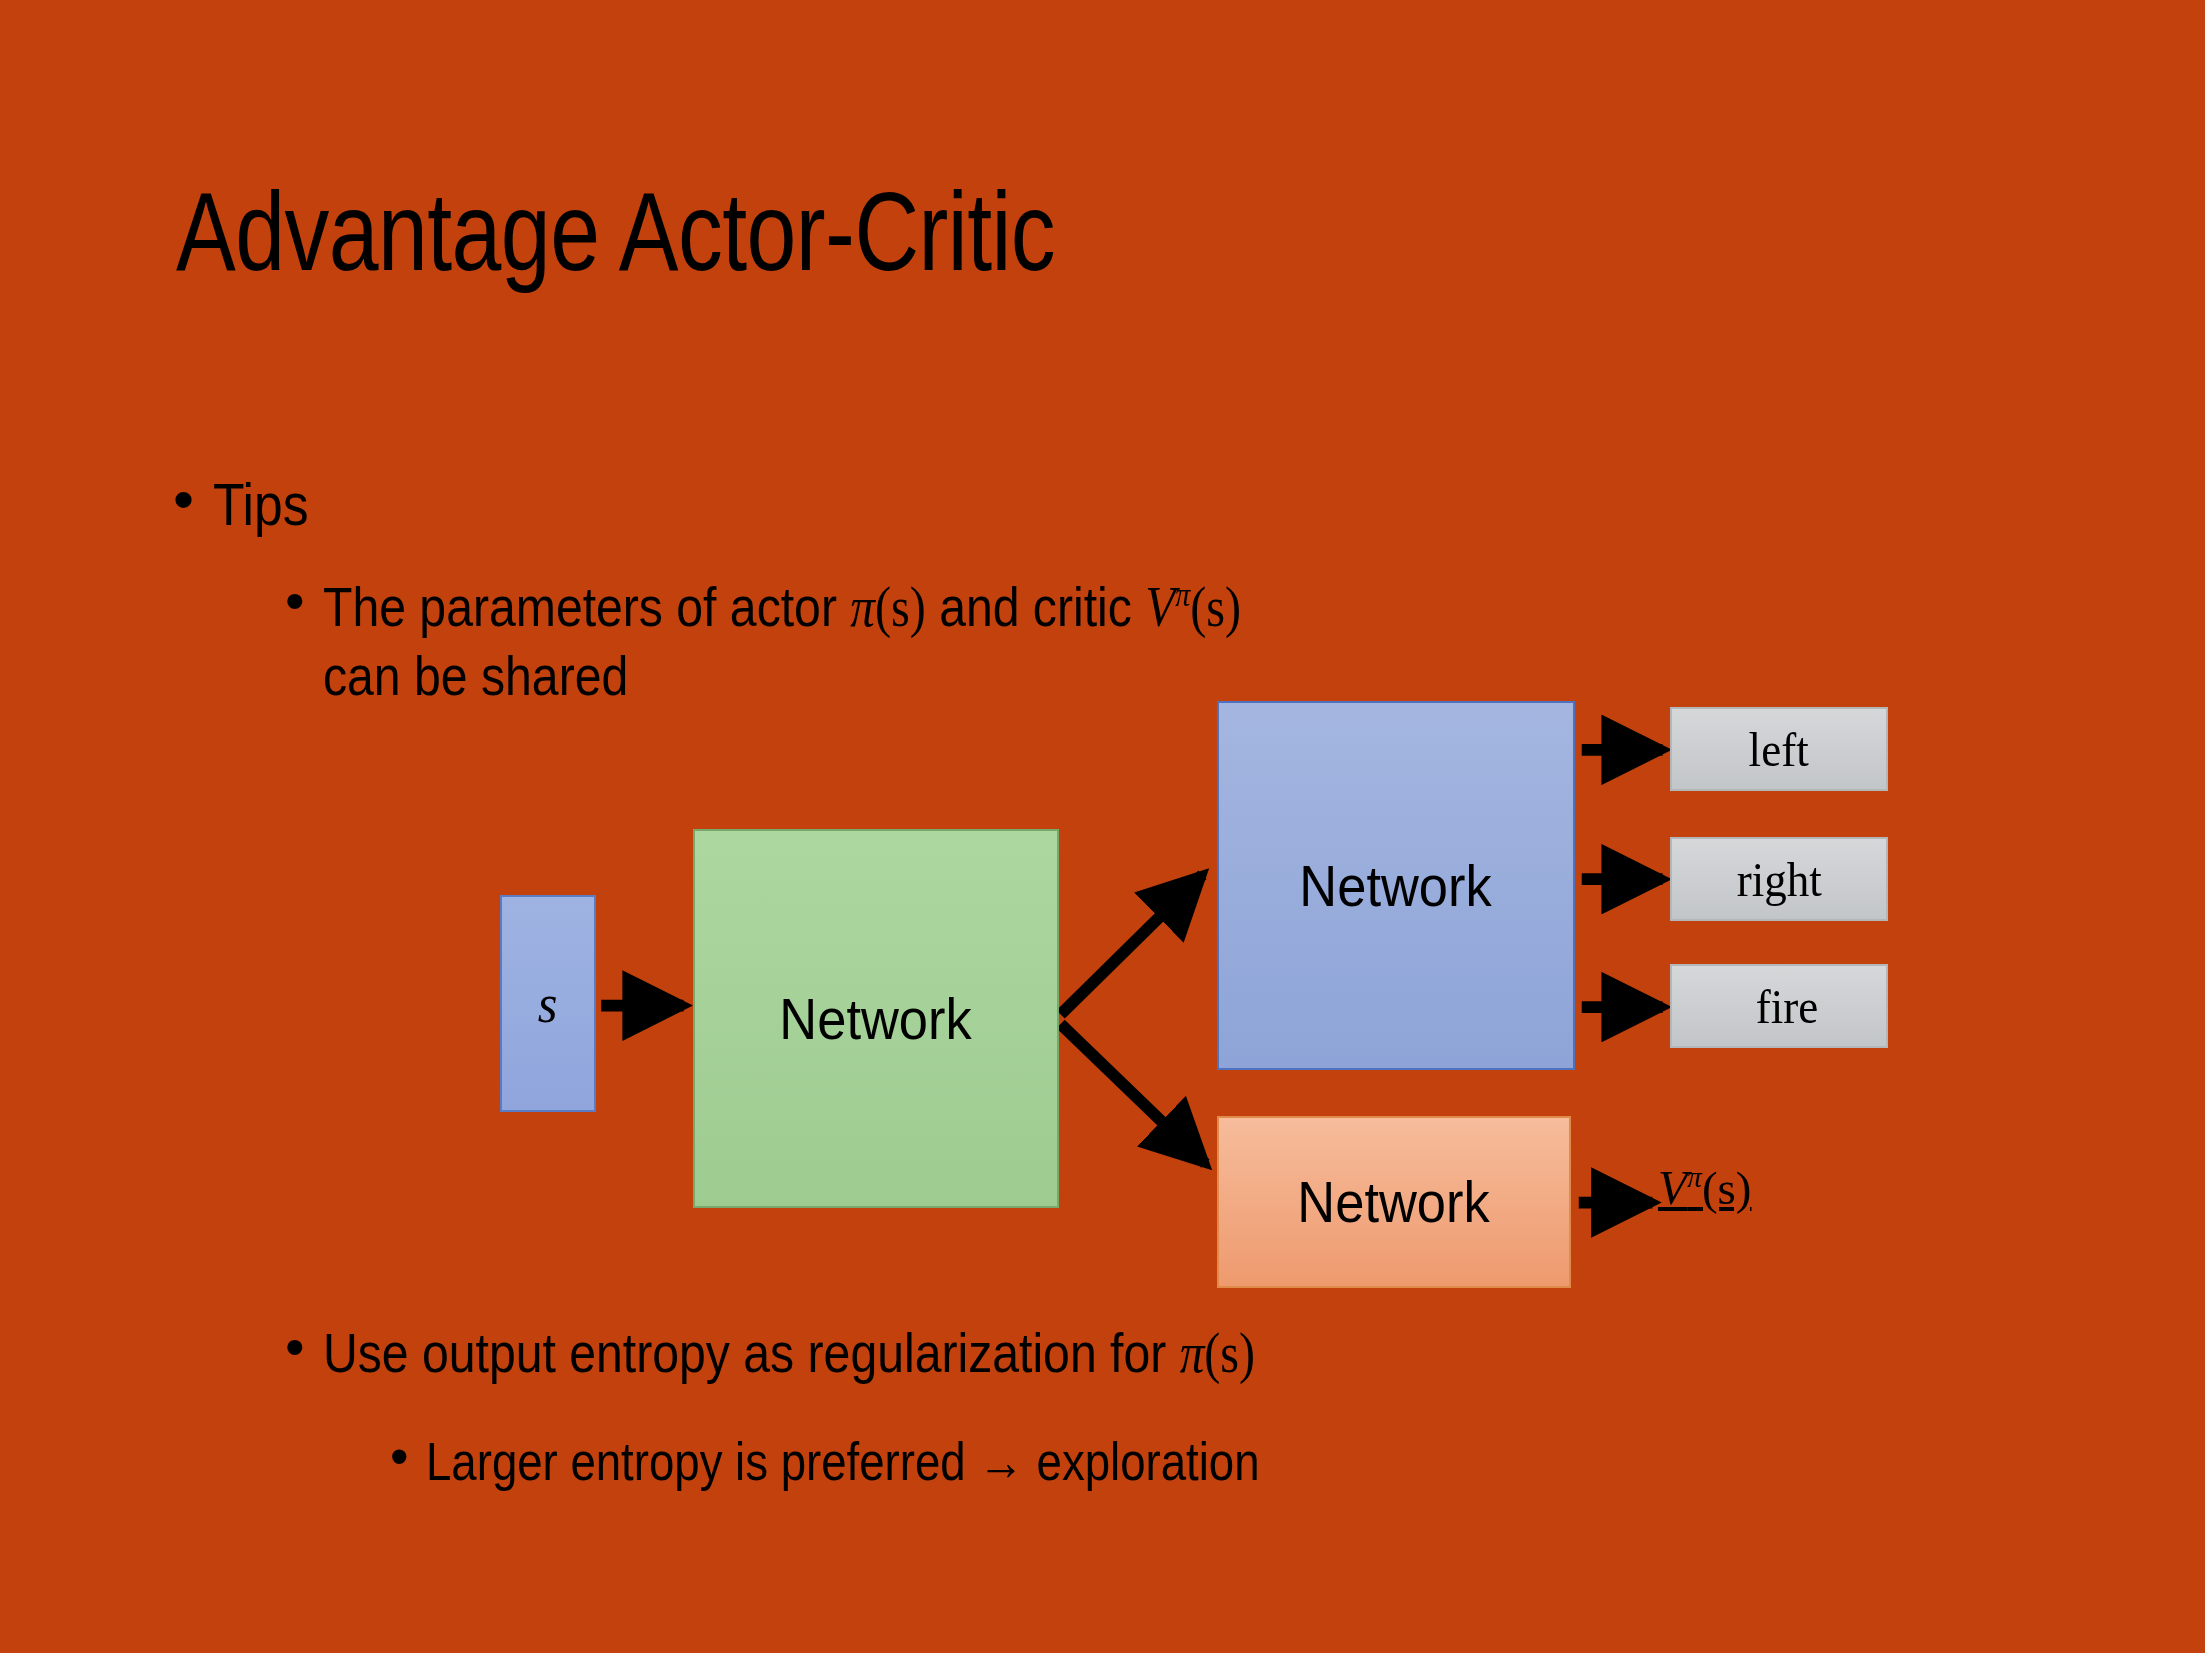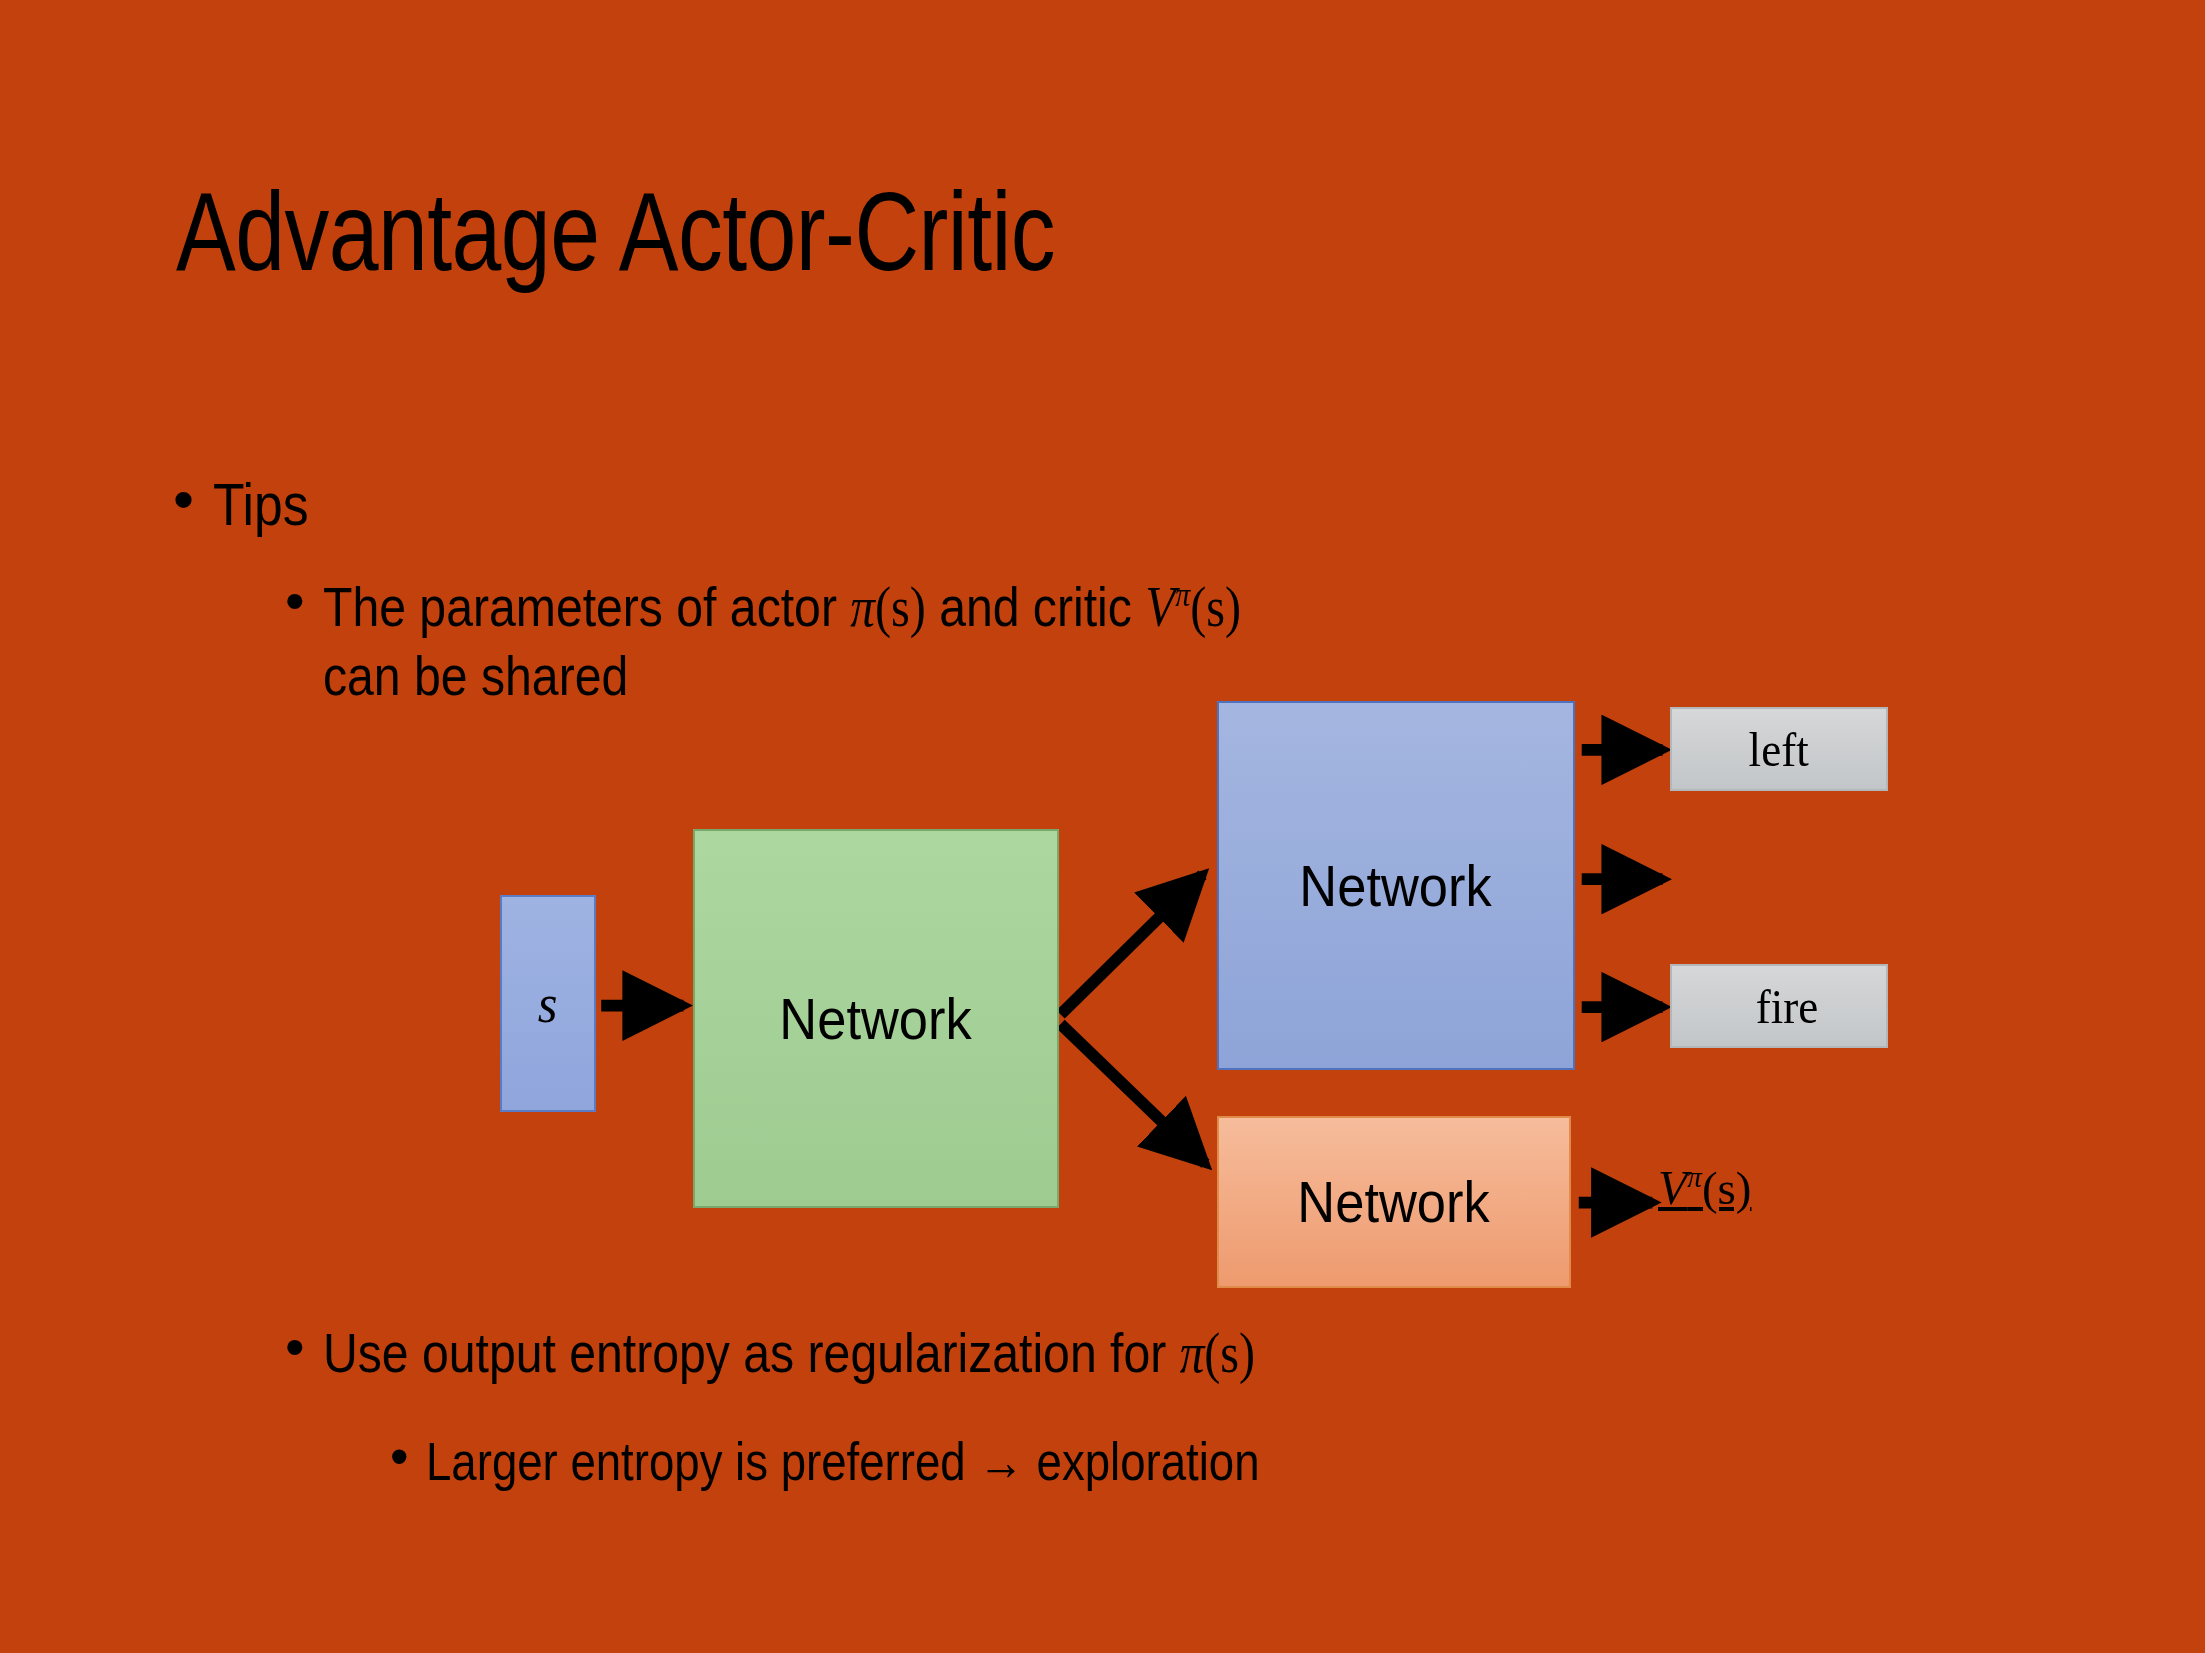--- a/index.html
+++ b/index.html
@@ -226,20 +226,23 @@
     <span class="lbl">Network</span>
   </div>
 
   <div class="node" id="node-critic">
     <span class="lbl">Network</span>
   </div>
 
   <div class="node outnode" id="node-left">
     <span class="lbl">left</span>
   </div>
+  <div class="node outnode" id="node-right">
+    <span class="lbl">right</span>
+  </div>
   <div class="node outnode" id="node-fire">
     <span class="lbl">fire</span>
   </div>
 
   <div id="vpi-label"><span class="mth">V</span><span class="sup">π</span><span class="mth-up">(s)</span></div>
 
 </div>
 
 
 </body></html>

